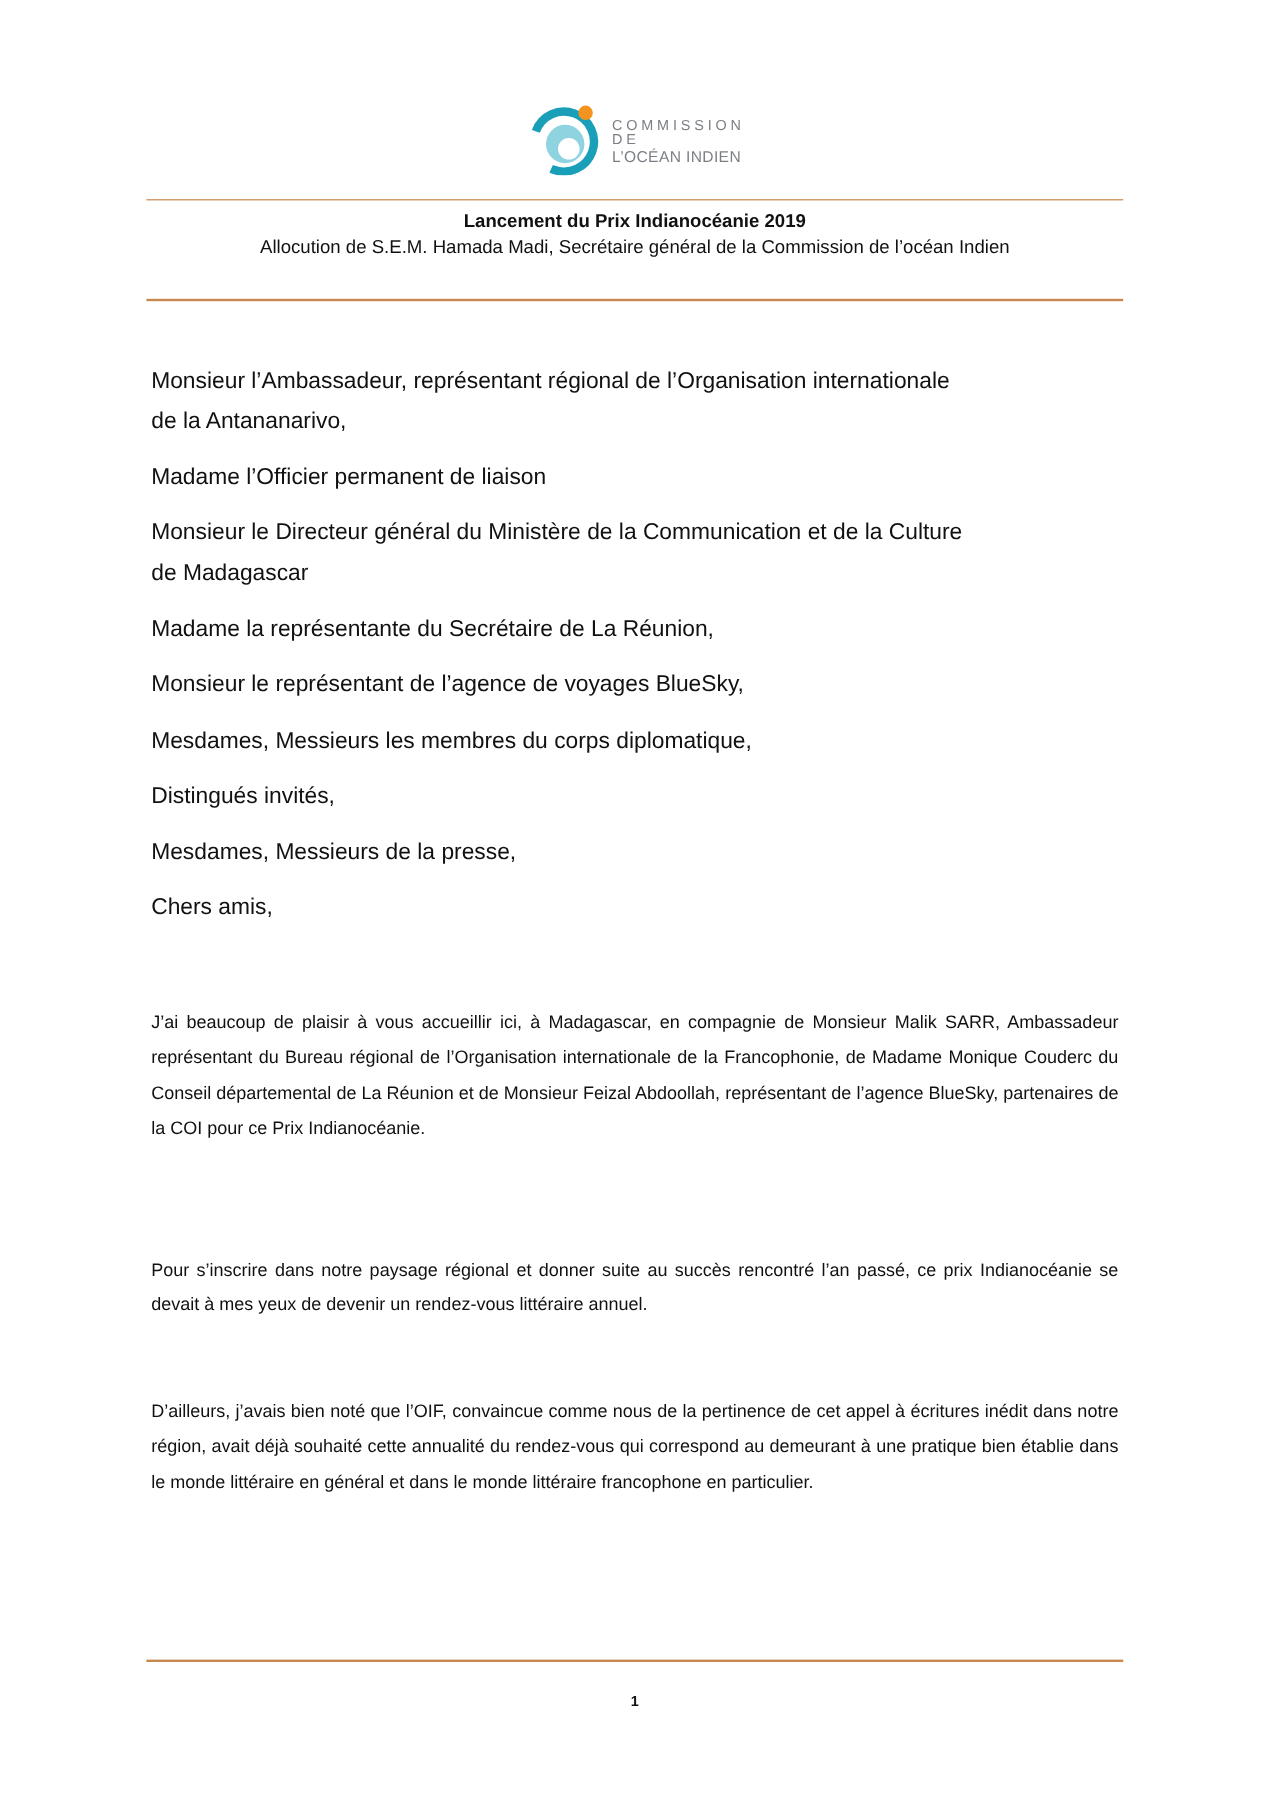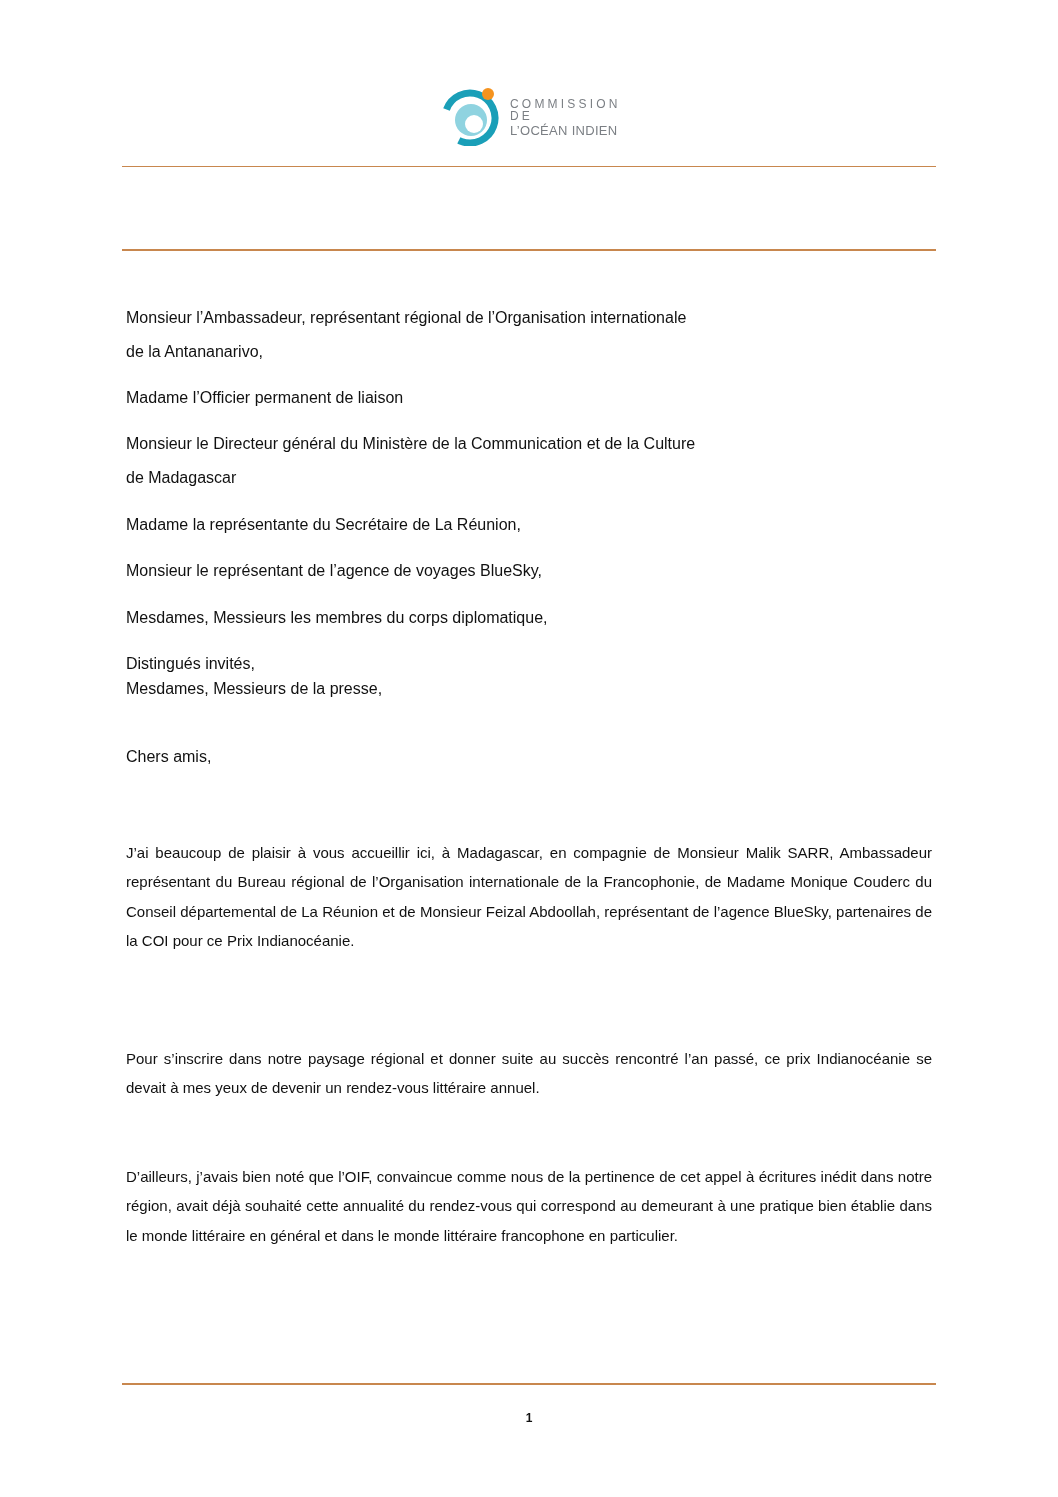--- a/index.html
+++ b/index.html
@@ -6,21 +6,21 @@
   body { width: 1058px; height: 1497px; position: relative; overflow: hidden;
          font-family: "Liberation Sans", "DejaVu Sans", sans-serif; color: #111; }
   .logo { position: absolute; left: 440px; top: 82px; width: 200px; height: 70px; }
   .logo-text { position: absolute; left: 510px; top: 98px; color: #7b7f84; }
   .logo-line1 { font-size: 12px; letter-spacing: 3.2px; line-height: 12px; }
   .logo-line2 { font-size: 13px; letter-spacing: 0.3px; line-height: 18px; }
   .rule { position: absolute; left: 122px; width: 814px; height: 1px; background: #c8874e; }
   .rule.thick { height: 2px; }
   .hdr { position: absolute; left: 122px; width: 814px; text-align: center; font-size: 15.5px; line-height: 22px; }
   .hdr .title { font-weight: bold; }
-  .salut { position: absolute; left: 126px; font-size: 16px; line-height: 26px; }
+  .salut { position: absolute; left: 126px; font-size: 19px; line-height: 26px; }
   .para { position: absolute; left: 126px; width: 806px; font-size: 15px; line-height: 29.4px; text-align: justify; }
   .pagenum { position: absolute; left: 0; width: 1058px; top: 1411px; text-align: center; font-size: 12px; font-weight: bold; }
 </style>
 </head>
 <body>
 
 <div class="logo">
   <svg width="64" height="64" viewBox="0 0 64 64" style="position:absolute;left:0;top:0">
     <circle cx="30" cy="36" r="25" fill="none" stroke="#1a9fb8" stroke-width="7" stroke-dasharray="120 40" transform="rotate(200 30 36)"></circle>
     <circle cx="31" cy="38" r="16" fill="#8fd3e0"></circle>
@@ -28,33 +28,35 @@
     <circle cx="48" cy="12" r="6" fill="#f5931f"></circle>
   </svg>
   <div class="logo-text" style="left:70px;top:16px">
     <div class="logo-line1">COMMISSION DE</div>
     <div class="logo-line2">L’OCÉAN INDIEN</div>
   </div>
 </div>
 
 <div class="rule" style="top:166px"></div>
 <div class="hdr" style="top:174px">
+  <div class="title">Lancement du Prix Indianocéanie 2019</div>
+  <div>Allocution de S.E.M. Hamada Madi, Secrétaire général de la Commission de l’océan Indien</div>
 </div>
 <div class="rule thick" style="top:249px"></div>
 
 <div class="salut" style="top:305px">Monsieur l’Ambassadeur, représentant régional de l’Organisation internationale</div>
 <div class="salut" style="top:339px">de la Antananarivo,</div>
 <div class="salut" style="top:385px">Madame l’Officier permanent de liaison</div>
 <div class="salut" style="top:431px">Monsieur le Directeur général du Ministère de la Communication et de la Culture</div>
 <div class="salut" style="top:465px">de Madagascar</div>
 <div class="salut" style="top:512px">Madame la représentante du Secrétaire de La Réunion,</div>
 <div class="salut" style="top:558px">Monsieur le représentant de l’agence de voyages BlueSky,</div>
 <div class="salut" style="top:605px">Mesdames, Messieurs les membres du corps diplomatique,</div>
 <div class="salut" style="top:651px">Distingués invités,</div>
-<div class="salut" style="top:676px">Mesdames, Messieurs de la presse,</div>
+<div class="salut" style="top:698px">Mesdames, Messieurs de la presse,</div>
 <div class="salut" style="top:744px">Chers amis,</div>
 
 <div class="para" style="top:838px">J’ai beaucoup de plaisir à vous accueillir ici, à Madagascar, en compagnie de Monsieur Malik SARR, Ambassadeur représentant du Bureau régional de l’Organisation internationale de la Francophonie, de Madame Monique Couderc du Conseil départemental de La Réunion et de Monsieur Feizal Abdoollah, représentant de l’agence BlueSky, partenaires de la COI pour ce Prix Indianocéanie.</div>
 <div class="para" style="top:1044px">Pour s’inscrire dans notre paysage régional et donner suite au succès rencontré l’an passé, ce prix Indianocéanie se devait à mes yeux de devenir un rendez-vous littéraire annuel.</div>
 <div class="para" style="top:1162px">D’ailleurs, j’avais bien noté que l’OIF, convaincue comme nous de la pertinence de cet appel à écritures inédit dans notre région, avait déjà souhaité cette annualité du rendez-vous qui correspond au demeurant à une pratique bien établie dans le monde littéraire en général et dans le monde littéraire francophone en particulier.</div>
 
 <div class="rule thick" style="top:1383px"></div>
 <div class="pagenum">1</div>
 
 </body></html>

